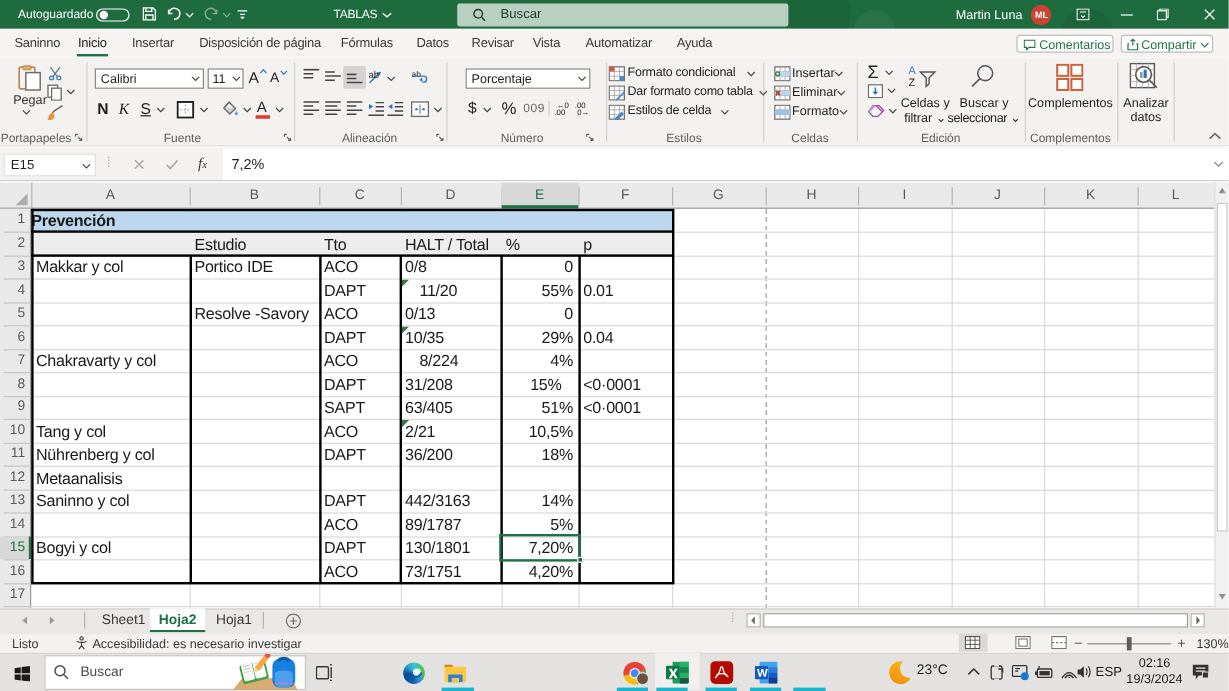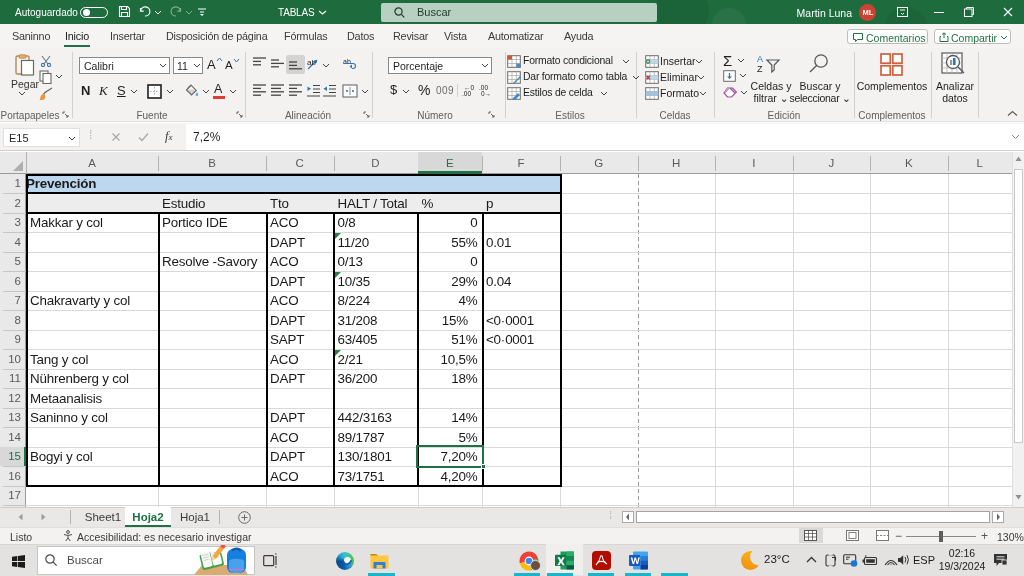--- a/index.html
+++ b/index.html
@@ -506,34 +506,34 @@
 <div class="t" style="left:266px;top:43.5px;width:67.5px;text-align:left;padding-left:4px;font-size:13.4px;color:#1a1a1a;letter-spacing:-0.2px">Tto</div>
 <div class="t" style="left:333.5px;top:43.5px;width:84.0px;text-align:left;padding-left:4px;font-size:13.4px;color:#1a1a1a;letter-spacing:-0.2px">HALT / Total</div>
 <div class="t" style="left:417.5px;top:43.5px;width:64.5px;text-align:left;padding-left:4px;font-size:13.4px;color:#1a1a1a;letter-spacing:-0.2px">%</div>
 <div class="t" style="left:482px;top:43.5px;width:78px;text-align:left;padding-left:4px;font-size:13.4px;color:#1a1a1a;letter-spacing:-0.2px">p</div>
 <div class="t" style="left:26px;top:63.0px;width:132px;text-align:left;padding-left:4px;font-size:13.4px;color:#1a1a1a;letter-spacing:-0.2px">Makkar y col</div>
 <div class="t" style="left:158px;top:63.0px;width:108px;text-align:left;padding-left:4px;font-size:13.4px;color:#1a1a1a;letter-spacing:-0.2px">Portico IDE</div>
 <div class="t" style="left:266px;top:63.0px;width:67.5px;text-align:left;padding-left:4px;font-size:13.4px;color:#1a1a1a;letter-spacing:-0.2px">ACO</div>
 <div class="t" style="left:333.5px;top:63.0px;width:84.0px;text-align:left;padding-left:4px;font-size:13.4px;color:#1a1a1a;letter-spacing:-0.2px">0/8</div>
 <div class="t" style="left:417.5px;top:63.0px;width:64.5px;text-align:right;padding-right:4.5px;font-size:13.4px;color:#1a1a1a;letter-spacing:-0.2px">0</div>
 <div class="t" style="left:266px;top:82.5px;width:67.5px;text-align:left;padding-left:4px;font-size:13.4px;color:#1a1a1a;letter-spacing:-0.2px">DAPT</div>
-<div class="t" style="left:333.5px;top:82.5px;width:84.0px;text-align:left;padding-left:4px;font-size:13.4px;color:#1a1a1a;letter-spacing:-0.2px">11/20</div>
+<div class="t" style="left:333.5px;top:82.5px;width:84.0px;text-align:left;padding-left:16px;font-size:13.4px;color:#1a1a1a;letter-spacing:-0.2px">11/20</div>
 <div class="t" style="left:417.5px;top:82.5px;width:64.5px;text-align:right;padding-right:4.5px;font-size:13.4px;color:#1a1a1a;letter-spacing:-0.2px">55%</div>
 <div class="t" style="left:482px;top:82.5px;width:78px;text-align:left;padding-left:4px;font-size:13.4px;color:#1a1a1a;letter-spacing:-0.2px">0.01</div>
 <div class="t" style="left:158px;top:102.0px;width:108px;text-align:left;padding-left:4px;font-size:13.4px;color:#1a1a1a;letter-spacing:-0.2px">Resolve -Savory</div>
 <div class="t" style="left:266px;top:102.0px;width:67.5px;text-align:left;padding-left:4px;font-size:13.4px;color:#1a1a1a;letter-spacing:-0.2px">ACO</div>
 <div class="t" style="left:333.5px;top:102.0px;width:84.0px;text-align:left;padding-left:4px;font-size:13.4px;color:#1a1a1a;letter-spacing:-0.2px">0/13</div>
 <div class="t" style="left:417.5px;top:102.0px;width:64.5px;text-align:right;padding-right:4.5px;font-size:13.4px;color:#1a1a1a;letter-spacing:-0.2px">0</div>
 <div class="t" style="left:266px;top:121.5px;width:67.5px;text-align:left;padding-left:4px;font-size:13.4px;color:#1a1a1a;letter-spacing:-0.2px">DAPT</div>
 <div class="t" style="left:333.5px;top:121.5px;width:84.0px;text-align:left;padding-left:4px;font-size:13.4px;color:#1a1a1a;letter-spacing:-0.2px">10/35</div>
 <div class="t" style="left:417.5px;top:121.5px;width:64.5px;text-align:right;padding-right:4.5px;font-size:13.4px;color:#1a1a1a;letter-spacing:-0.2px">29%</div>
 <div class="t" style="left:482px;top:121.5px;width:78px;text-align:left;padding-left:4px;font-size:13.4px;color:#1a1a1a;letter-spacing:-0.2px">0.04</div>
 <div class="t" style="left:26px;top:141.0px;width:132px;text-align:left;padding-left:4px;font-size:13.4px;color:#1a1a1a;letter-spacing:-0.2px">Chakravarty y col</div>
 <div class="t" style="left:266px;top:141.0px;width:67.5px;text-align:left;padding-left:4px;font-size:13.4px;color:#1a1a1a;letter-spacing:-0.2px">ACO</div>
-<div class="t" style="left:333.5px;top:141.0px;width:84.0px;text-align:left;padding-left:4px;font-size:13.4px;color:#1a1a1a;letter-spacing:-0.2px">8/224</div>
+<div class="t" style="left:333.5px;top:141.0px;width:84.0px;text-align:left;padding-left:16px;font-size:13.4px;color:#1a1a1a;letter-spacing:-0.2px">8/224</div>
 <div class="t" style="left:417.5px;top:141.0px;width:64.5px;text-align:right;padding-right:4.5px;font-size:13.4px;color:#1a1a1a;letter-spacing:-0.2px">4%</div>
 <div class="t" style="left:266px;top:160.5px;width:67.5px;text-align:left;padding-left:4px;font-size:13.4px;color:#1a1a1a;letter-spacing:-0.2px">DAPT</div>
 <div class="t" style="left:333.5px;top:160.5px;width:84.0px;text-align:left;padding-left:4px;font-size:13.4px;color:#1a1a1a;letter-spacing:-0.2px">31/208</div>
 <div class="t" style="left:417.5px;top:160.5px;width:55px;text-align:right;padding-right:4.5px;font-size:13.4px;color:#1a1a1a;letter-spacing:-0.2px">15%</div>
 <div class="t" style="left:482px;top:160.5px;width:78px;text-align:left;padding-left:4px;font-size:13.4px;color:#1a1a1a;letter-spacing:-0.2px">&lt;0·0001</div>
 <div class="t" style="left:266px;top:180.0px;width:67.5px;text-align:left;padding-left:4px;font-size:13.4px;color:#1a1a1a;letter-spacing:-0.2px">SAPT</div>
 <div class="t" style="left:333.5px;top:180.0px;width:84.0px;text-align:left;padding-left:4px;font-size:13.4px;color:#1a1a1a;letter-spacing:-0.2px">63/405</div>
 <div class="t" style="left:417.5px;top:180.0px;width:64.5px;text-align:right;padding-right:4.5px;font-size:13.4px;color:#1a1a1a;letter-spacing:-0.2px">51%</div>
 <div class="t" style="left:482px;top:180.0px;width:78px;text-align:left;padding-left:4px;font-size:13.4px;color:#1a1a1a;letter-spacing:-0.2px">&lt;0·0001</div>
 <div class="t" style="left:26px;top:199.5px;width:132px;text-align:left;padding-left:4px;font-size:13.4px;color:#1a1a1a;letter-spacing:-0.2px">Tang y col</div>

